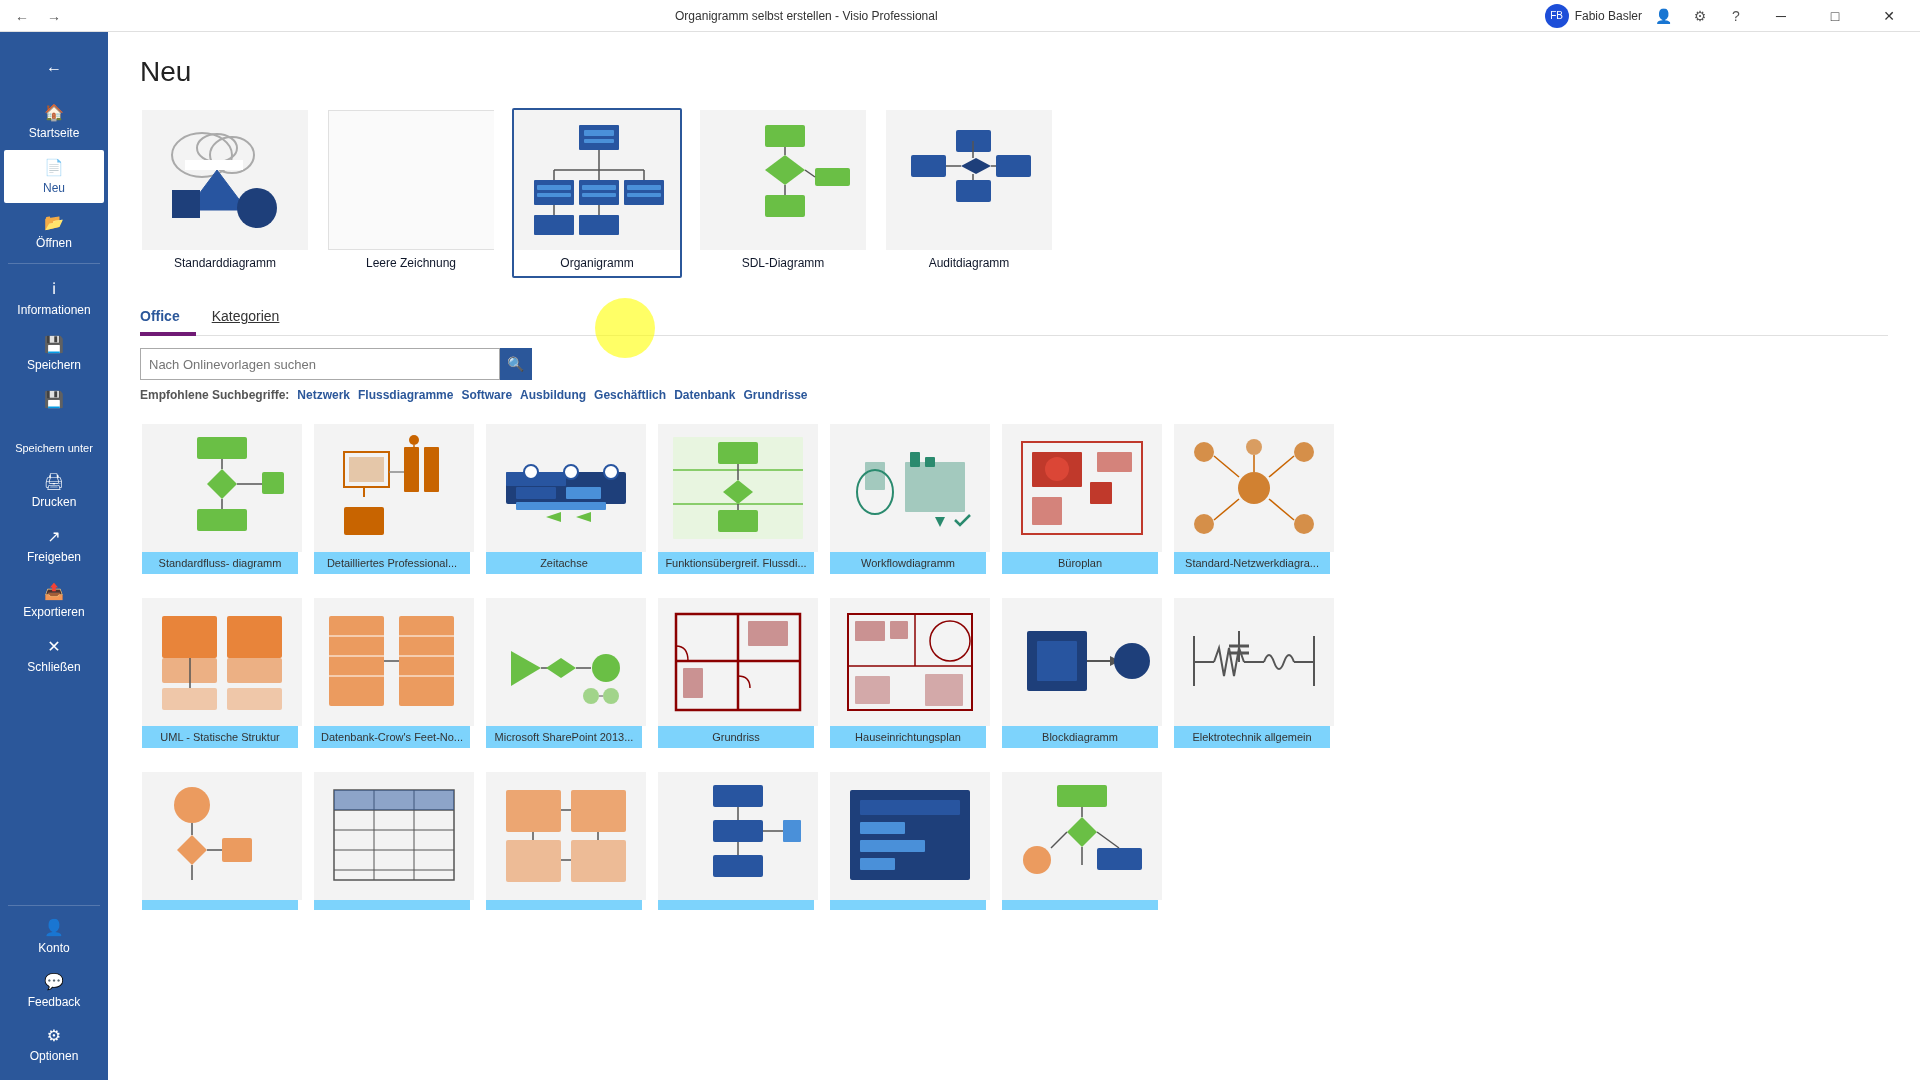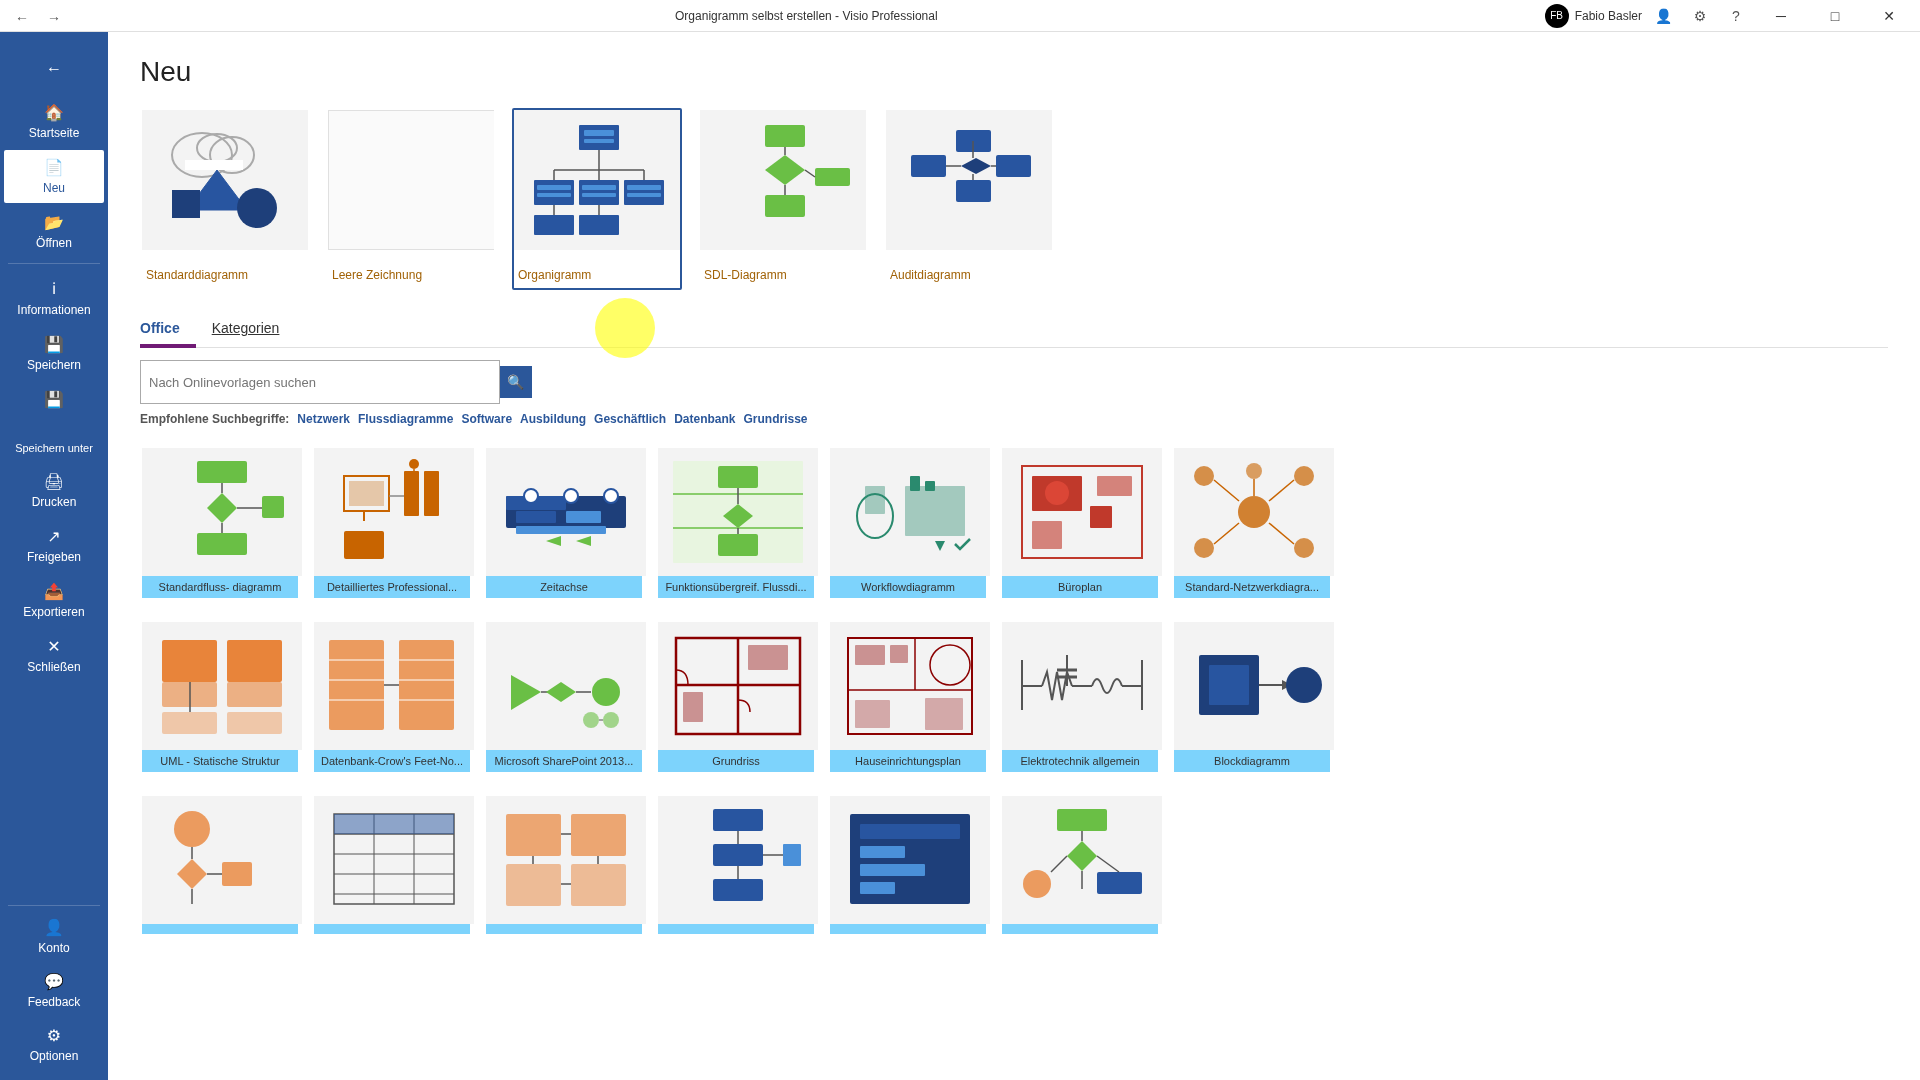--- a/index.html
+++ b/index.html
@@ -27,21 +27,21 @@
     .title-bar-right .user-info {
       display: flex;
       align-items: center;
       gap: 6px;
       font-size: 12px;
       color: #333;
     }
     .avatar-circle {
       width: 24px; height: 24px;
       border-radius: 50%;
-      background: #000000;
+      background: #1d4ed8;
       display: flex; align-items: center; justify-content: center;
       font-size: 10px; color: #fff;
     }
     .win-btn {
       width: 46px; height: 32px;
       border: none; background: transparent; cursor: pointer;
       font-size: 14px; color: #333;
       display: flex; align-items: center; justify-content: center;
     }
     .title-bar-icons {
@@ -133,25 +133,24 @@
       width: 170px;
       height: 140px;
       background: #f3f3f3;
       display: flex;
       align-items: center;
       justify-content: center;
       overflow: hidden;
     }
     .template-label {
       font-size: 12px;
-      color: #a16207;
-      text-align: left;
+      color: #0f172a;
+      text-align: center;
       padding: 6px 4px;
       background: #fff;
-      margin-top: 12px;
     }
 
     
     .tabs-row {
       display: flex;
       gap: 0;
       margin-bottom: 12px;
       border-bottom: 1px solid #e0e0e0;
     }
     .tab-item {
@@ -170,21 +169,21 @@
     .tab-item:first-child { padding-left: 0; }
 
     
     .search-row {
       display: flex;
       align-items: center;
       margin-bottom: 8px;
     }
     .search-input {
       width: 360px;
-      height: 44px;
+      height: 32px;
       border: 1px solid #aaa;
       padding: 0 8px;
       font-size: 13px;
       outline: none;
     }
     .search-btn {
       width: 32px; height: 32px;
       background: #2b579a;
       border: none; cursor: pointer;
       display: flex; align-items: center; justify-content: center;
@@ -685,55 +684,55 @@
             <rect x="85" y="68" width="38" height="32" fill="#8b0000" opacity="0.3" rx="1"></rect>
           </svg>
         </div>
         <div class="grid-label">Hauseinrichtungsplan</div>
       </div>
 
       <div class="grid-card">
         <div class="grid-thumb">
           <svg width="140" height="112" viewBox="0 0 140 112">
 
+            <rect x="15" y="25" width="60" height="60" fill="#1e3f7a" rx="2"></rect>
+
+            <rect x="25" y="35" width="40" height="40" fill="#2855a0" rx="1"></rect>
+
+            <line x1="75" y1="55" x2="98" y2="55" stroke="#555" stroke-width="2"></line>
+            <polygon points="98,50 108,55 98,60" fill="#555"></polygon>
+
+            <circle cx="120" cy="55" r="18" fill="#1e3f7a"></circle>
+          </svg>
+        </div>
+        <div class="grid-label">Blockdiagramm</div>
+      </div>
+
+      <div class="grid-card">
+        <div class="grid-thumb">
+          <svg width="140" height="112" viewBox="0 0 140 112">
+
             <line x1="10" y1="56" x2="30" y2="56" stroke="#555" stroke-width="2"></line>
 
             <polyline points="30,56 35,42 40,70 45,42 50,70 55,42 60,56" fill="none" stroke="#555" stroke-width="2"></polyline>
             <line x1="60" y1="56" x2="80" y2="56" stroke="#555" stroke-width="2"></line>
 
             <path d="M80,56 Q85,42 90,56 Q95,70 100,56 Q105,42 110,56" fill="none" stroke="#555" stroke-width="2"></path>
             <line x1="110" y1="56" x2="130" y2="56" stroke="#555" stroke-width="2"></line>
 
             <line x1="10" y1="30" x2="10" y2="80" stroke="#555" stroke-width="2"></line>
             <line x1="130" y1="30" x2="130" y2="80" stroke="#555" stroke-width="2"></line>
 
             <line x1="55" y1="25" x2="55" y2="40" stroke="#555" stroke-width="2"></line>
             <line x1="45" y1="40" x2="65" y2="40" stroke="#555" stroke-width="3"></line>
             <line x1="45" y1="47" x2="65" y2="47" stroke="#555" stroke-width="3"></line>
             <line x1="55" y1="47" x2="55" y2="56" stroke="#555" stroke-width="2"></line>
           </svg>
         </div>
         <div class="grid-label">Elektrotechnik allgemein</div>
-      </div>
-
-      <div class="grid-card">
-        <div class="grid-thumb">
-          <svg width="140" height="112" viewBox="0 0 140 112">
-
-            <rect x="15" y="25" width="60" height="60" fill="#1e3f7a" rx="2"></rect>
-
-            <rect x="25" y="35" width="40" height="40" fill="#2855a0" rx="1"></rect>
-
-            <line x1="75" y1="55" x2="98" y2="55" stroke="#555" stroke-width="2"></line>
-            <polygon points="98,50 108,55 98,60" fill="#555"></polygon>
-
-            <circle cx="120" cy="55" r="18" fill="#1e3f7a"></circle>
-          </svg>
-        </div>
-        <div class="grid-label">Blockdiagramm</div>
       </div>
     </div>
 
     <div class="template-grid">
 
       <div class="grid-card">
         <div class="grid-thumb">
           <svg width="140" height="112" viewBox="0 0 140 112">
             <circle cx="40" cy="25" r="18" fill="#e8843a" opacity="0.8"></circle>
             <line x1="40" y1="43" x2="40" y2="55" stroke="#555" stroke-width="1.5"></line>

